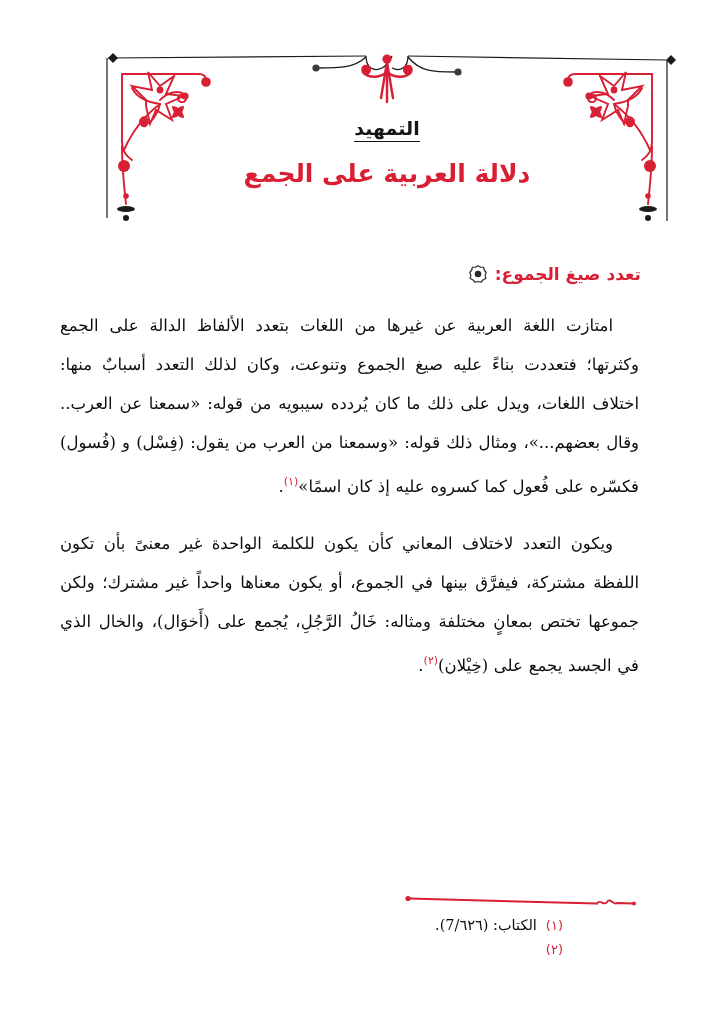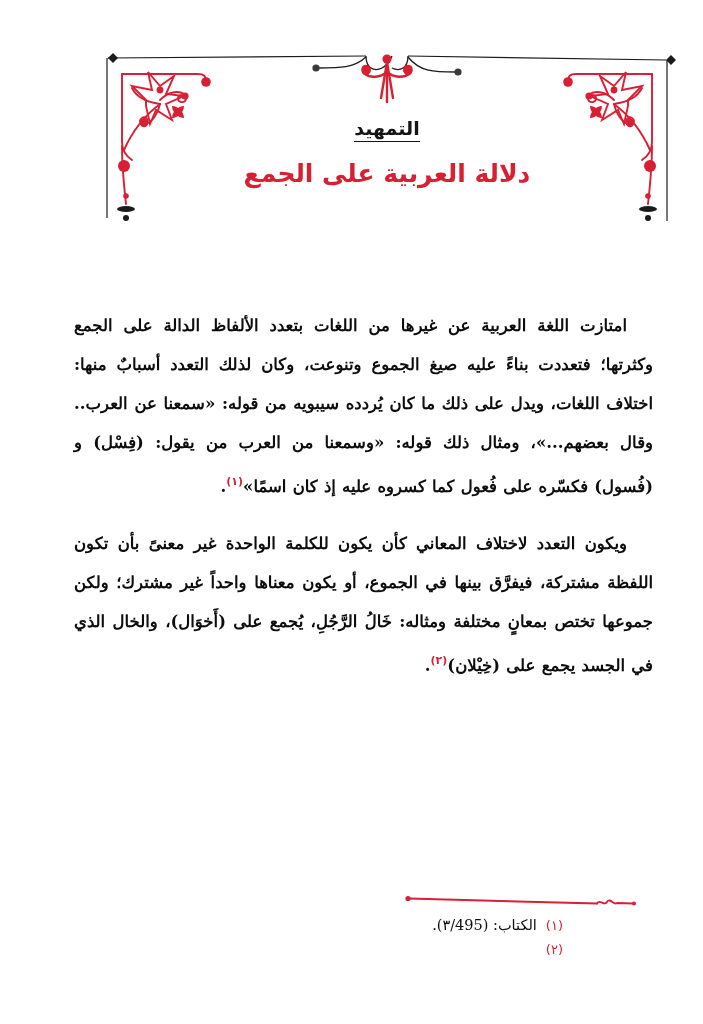--- a/index.html
+++ b/index.html
@@ -92,25 +92,24 @@
     font-size: 17px;
     font-weight: 700;
     color: #d81f33;
     line-height: 1.2;
     font-family: "DejaVu Sans", "Liberation Sans", sans-serif;
   }
 
   
   .body-text {
     position: absolute;
-    right: 50px;
+    right: 64px;
     left: 62px;
     top: 306px;
     width: 579px;
-    font-weight: bold;
   }
   .para {
     margin: 0 0 18px 0;
     font-family: "DejaVu Serif", "Liberation Serif", serif;
     font-size: 16.5px;
     color: #0d0d0d;
     line-height: 39px;
     text-align: justify;
     text-align-last: right;
     text-justify: inter-word;
@@ -257,20 +256,27 @@
         <circle cx="24" cy="172" r="3" fill="#1b1b1b"></circle>
       </g>
     </svg>
 
     <div class="header-titles">
       <div class="chapter-kicker">التمهيد</div>
       <div class="chapter-title">دلالة العربية على الجمع</div>
     </div>
   </div>
 
+  <div class="section-heading">
+    <span class="section-heading-label">تعدد صيغ الجموع:</span>
+    <svg class="rosette-icon" viewBox="0 0 24 24" aria-hidden="true">
+      <path d="M12 1 L15.5 3 L19.5 3 L20.5 7 L23 10 L21.5 13.5 L22.5 18 L18.5 20 L16 23 L12 22 L8 23 L5.5 20 L1.5 18 L2.5 13.5 L1 10 L3.5 7 L4.5 3 L8.5 3 Z" fill="none" stroke="#2b2b2b" stroke-width="1.6" stroke-linejoin="round"></path>
+      <circle cx="12" cy="12" r="4.4" fill="#2b2b2b"></circle>
+    </svg>
+  </div>
 
   <div class="body-text">
 
     <p class="para first-indent"><span>امتازت اللغة العربية عن غيرها من اللغات بتعدد الألفاظ الدالة على الجمع وكثرتها؛ فتعددت بناءً عليه صيغ الجموع وتنوعت، وكان لذلك التعدد أسبابٌ منها: اختلاف اللغات، ويدل على ذلك ما كان يُردده سيبويه من قوله: «سمعنا عن العرب.. وقال بعضهم...»، ومثال ذلك قوله: «وسمعنا من العرب من يقول: (فِسْل) و (فُسول) فكسّره على فُعول كما كسروه عليه إذ كان اسمًا»</span><span class="fn-ref">(١)</span><span>.</span></p>
 
     <p class="para first-indent"><span>ويكون التعدد لاختلاف المعاني كأن يكون للكلمة الواحدة غير معنىً بأن تكون اللفظة مشتركة، فيفرَّق بينها في الجموع، أو يكون معناها واحداً غير مشترك؛ ولكن جموعها تختص بمعانٍ مختلفة ومثاله: خَالُ الرَّجُلِ، يُجمع على (أَخوَال)، والخال الذي في الجسد يجمع على (خِيْلان)</span><span class="fn-ref">(٢)</span><span>.</span></p>
 
 
   </div>
 
@@ -279,21 +285,21 @@
     <svg class="footnote-rule" viewBox="0 0 240 14" aria-hidden="true">
       <path d="M8,3.5 L196,8.5" stroke="#d81f33" stroke-width="2" fill="none" stroke-linecap="round"></path>
       <path d="M196,8.5 C199,3 203,12 206,7 C209,2 213,11 216,8 L232,8.5" stroke="#d81f33" stroke-width="1.8" fill="none" stroke-linecap="round" stroke-linejoin="round"></path>
       <circle cx="7" cy="3.5" r="2.6" fill="#d81f33"></circle>
       <circle cx="233" cy="8.5" r="2" fill="#d81f33"></circle>
     </svg>
 
     <ul class="footnote-list">
       <li class="footnote-item">
         <span class="footnote-marker">(١)</span>
-        <span class="footnote-text">الكتاب: (٣/495).</span>
+        <span class="footnote-text">الكتاب: (7/٦٢٦).</span>
       </li>
       <li class="footnote-item">
         <span class="footnote-marker">(٢)</span>
       </li>
     </ul>
   </div>
 
 </div>
 
 </body></html>

